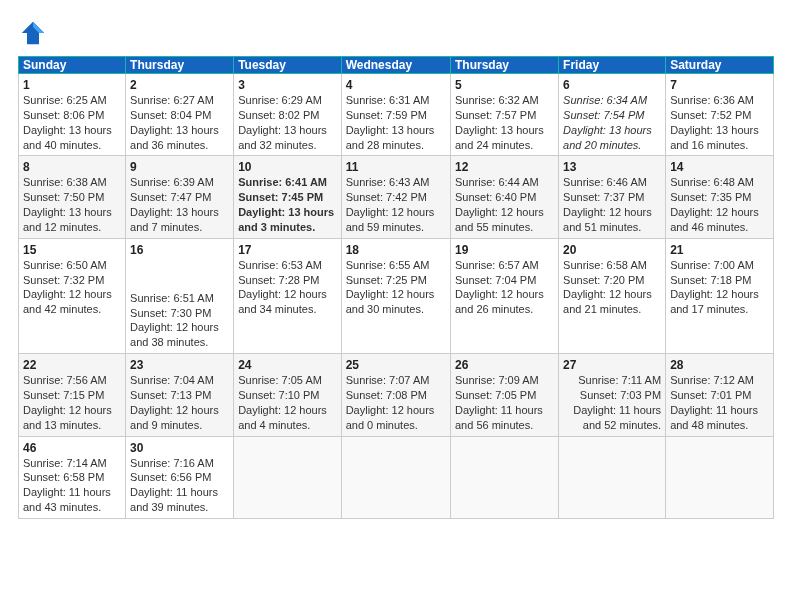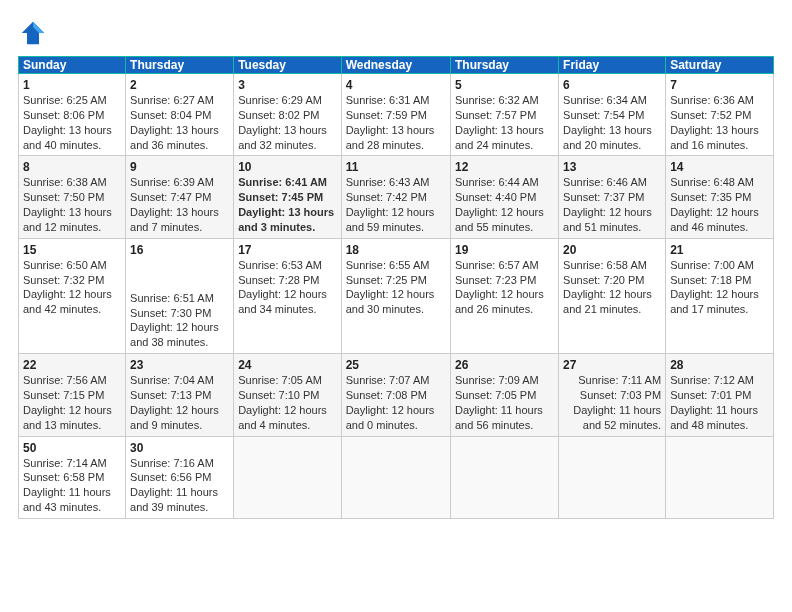--- a/index.html
+++ b/index.html
@@ -166,21 +166,21 @@
           </td>
           <td>
             <span class="day-num">5</span>
             <div class="day-info" style="white-space: pre-line;">Sunrise: 6:32 AM
 Sunset: 7:57 PM
 Daylight: 13 hours
 and 24 minutes.</div>
           </td>
           <td>
             <span class="day-num">6</span>
-            <div class="day-info" style="white-space: pre-line;">Sunrise: 6:34 AM
+            <div class="day-info" style="white-space: pre-line; font-style: italic;">Sunrise: 6:34 AM
 Sunset: 7:54 PM
 Daylight: 13 hours
 and 20 minutes.</div>
           </td>
           <td>
             <span class="day-num">7</span>
             <div class="day-info" style="white-space: pre-line;">Sunrise: 6:36 AM
 Sunset: 7:52 PM
 Daylight: 13 hours
 and 16 minutes.</div>
@@ -211,21 +211,21 @@
           <td>
             <span class="day-num">11</span>
             <div class="day-info" style="white-space: pre-line;">Sunrise: 6:43 AM
 Sunset: 7:42 PM
 Daylight: 12 hours
 and 59 minutes.</div>
           </td>
           <td>
             <span class="day-num">12</span>
             <div class="day-info" style="white-space: pre-line;">Sunrise: 6:44 AM
-Sunset: 4:40 PM
+Sunset: 6:40 PM
 Daylight: 12 hours
 and 55 minutes.</div>
           </td>
           <td>
             <span class="day-num">13</span>
             <div class="day-info" style="white-space: pre-line;">Sunrise: 6:46 AM
 Sunset: 7:37 PM
 Daylight: 12 hours
 and 51 minutes.</div>
           </td>
@@ -262,21 +262,21 @@
           <td>
             <span class="day-num">18</span>
             <div class="day-info" style="white-space: pre-line;">Sunrise: 6:55 AM
 Sunset: 7:25 PM
 Daylight: 12 hours
 and 30 minutes.</div>
           </td>
           <td>
             <span class="day-num">19</span>
             <div class="day-info" style="white-space: pre-line;">Sunrise: 6:57 AM
-Sunset: 7:23 PM
+Sunset: 7:04 PM
 Daylight: 12 hours
 and 26 minutes.</div>
           </td>
           <td>
             <span class="day-num">20</span>
             <div class="day-info" style="white-space: pre-line;">Sunrise: 6:58 AM
 Sunset: 7:20 PM
 Daylight: 12 hours
 and 21 minutes.</div>
           </td>
@@ -334,21 +334,21 @@
           <td>
             <span class="day-num">28</span>
             <div class="day-info" style="white-space: pre-line;">Sunrise: 7:12 AM
 Sunset: 7:01 PM
 Daylight: 11 hours
 and 48 minutes.</div>
           </td>
         </tr>
         <tr>
           <td>
-            <span class="day-num">50</span>
+            <span class="day-num">46</span>
             <div class="day-info" style="white-space: pre-line;">Sunrise: 7:14 AM
 Sunset: 6:58 PM
 Daylight: 11 hours
 and 43 minutes.</div>
           </td>
           <td>
             <span class="day-num">30</span>
             <div class="day-info" style="white-space: pre-line;">Sunrise: 7:16 AM
 Sunset: 6:56 PM
 Daylight: 11 hours

